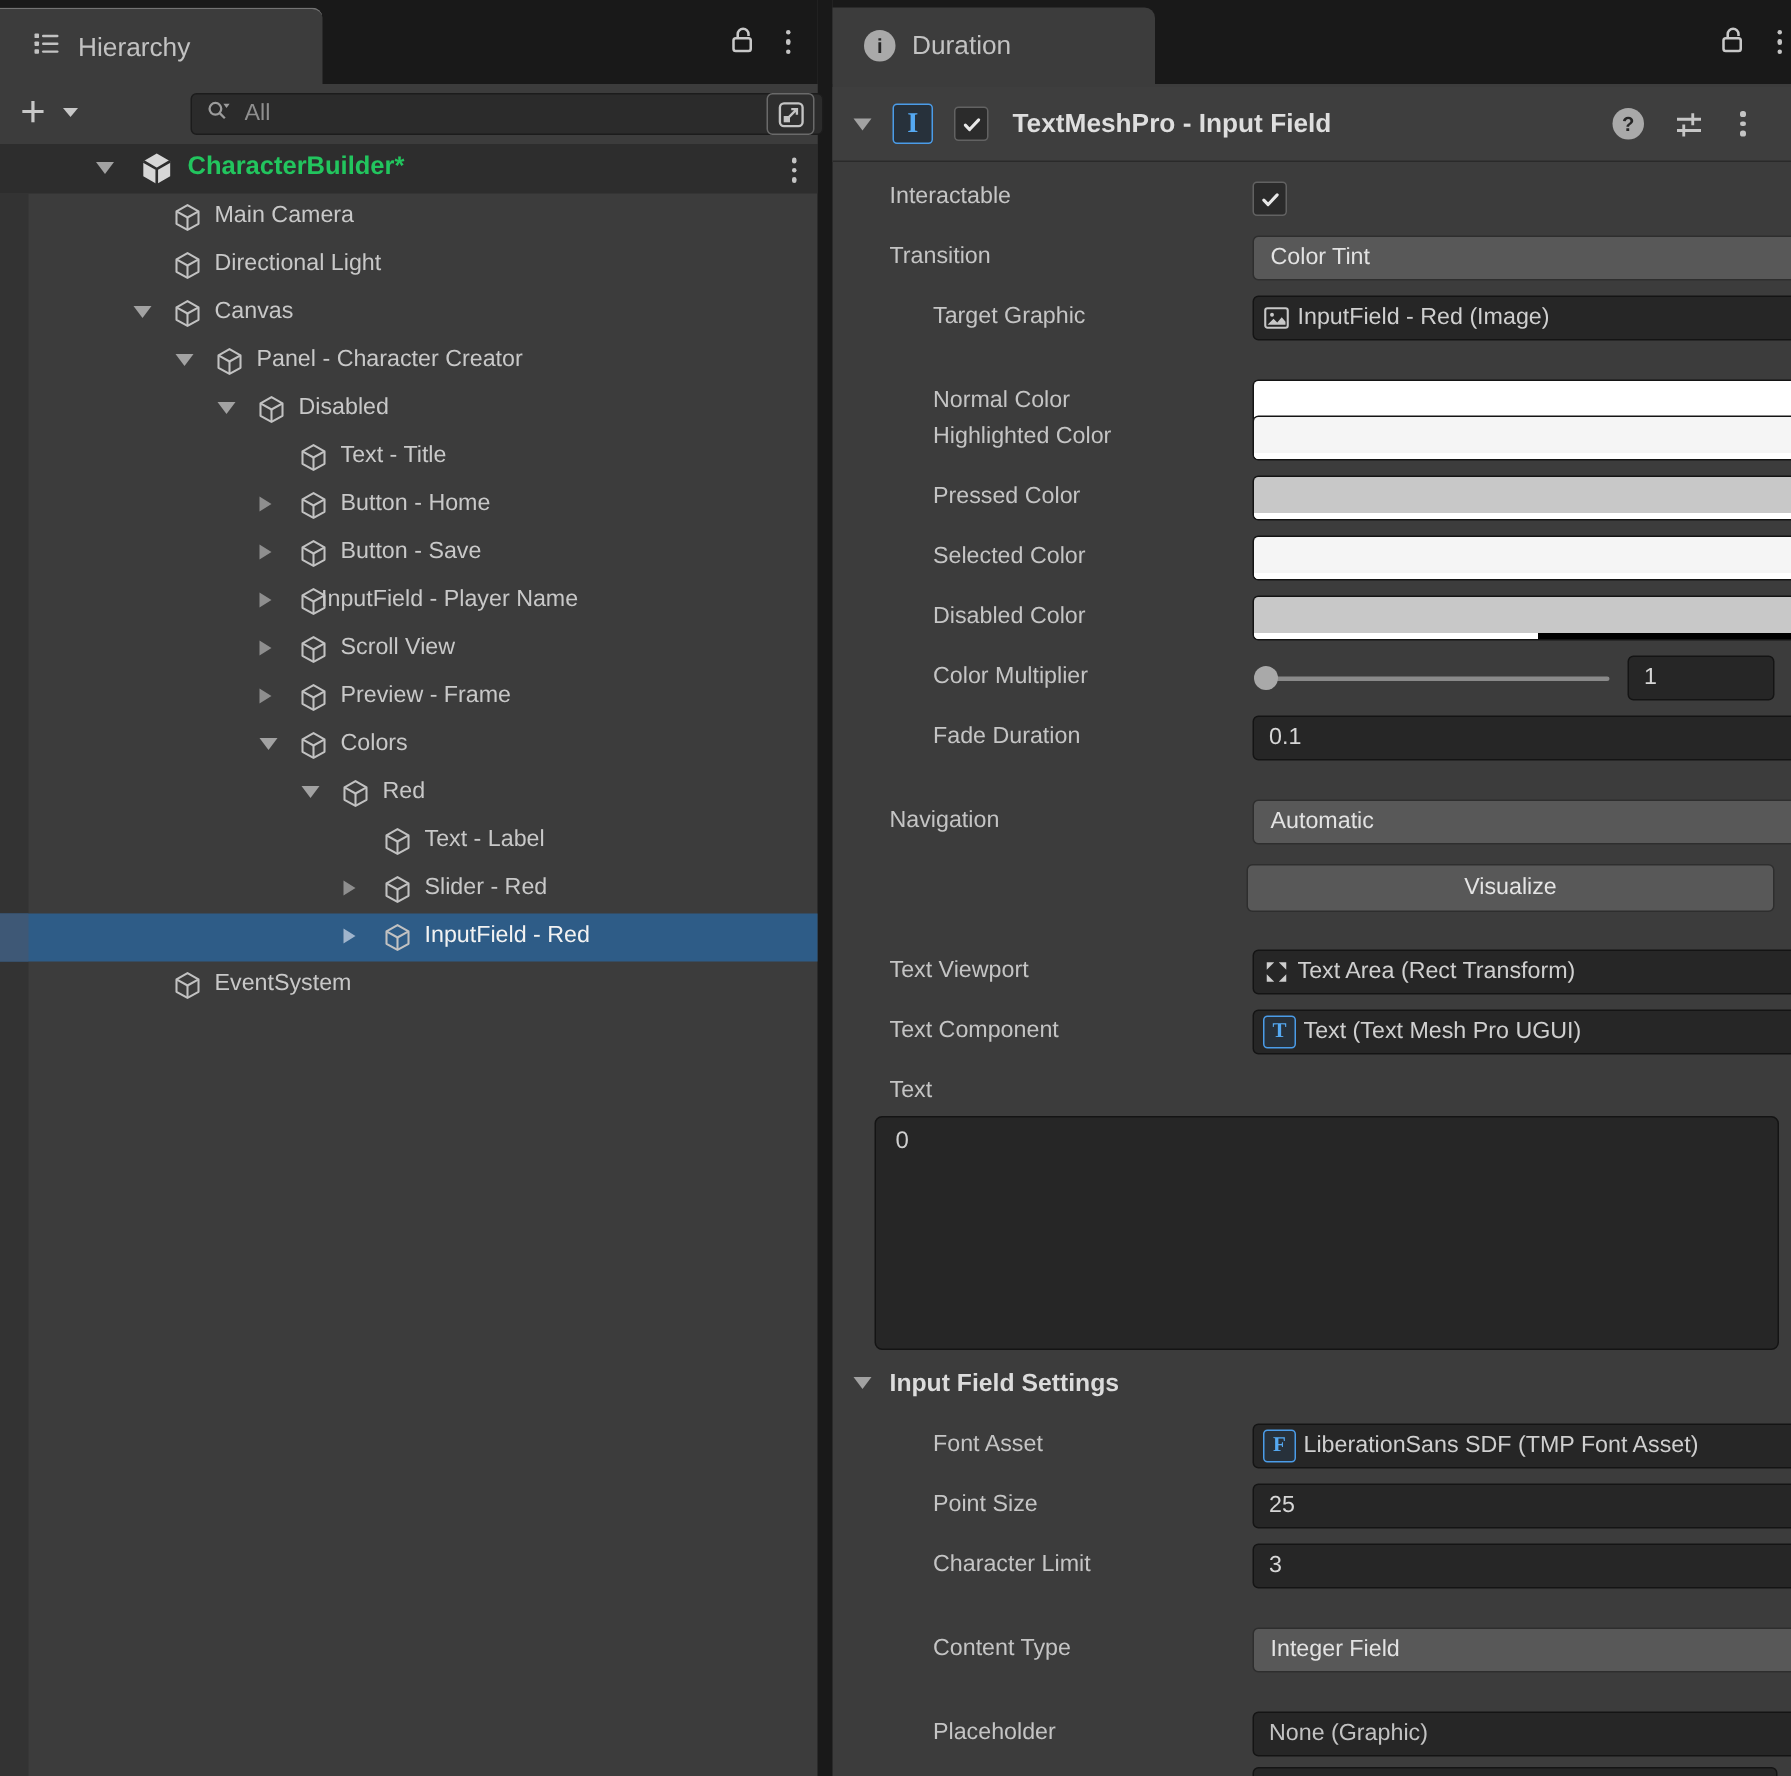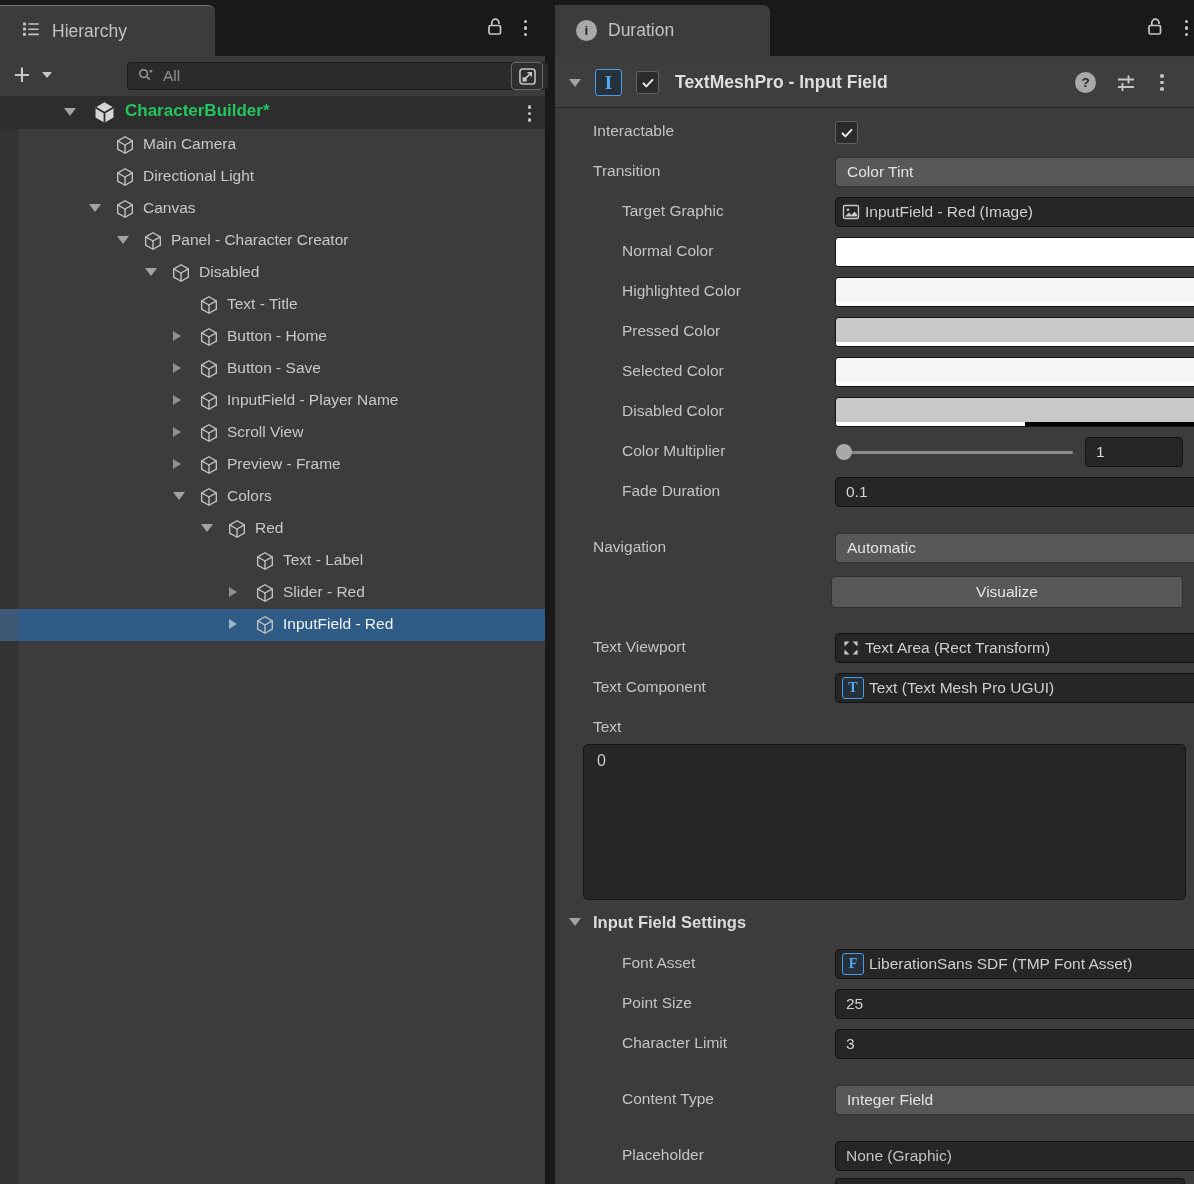--- a/index.html
+++ b/index.html
@@ -245,21 +245,21 @@
           </svg></span>
         <span class="tlabel" style="left: 227px;">Button - Save</span>
       </div>
       <div class="tree-row">
         <span class="fold-closed" style="left: 173px;"></span>
         <span class="cube" style="left: 198px;"><svg width="22" height="22" viewBox="0 0 24 24" fill="none" stroke="#C2C2C2" stroke-width="1.5" stroke-linejoin="round">
             <path d="M12 3l8 4.6v9L12 21l-8-4.4v-9L12 3z"></path>
             <path d="M4 7.6l8 4.4 8-4.4"></path>
             <path d="M12 12v9"></path>
           </svg></span>
-        <span class="tlabel" style="left: 227px;">InputField - Player Name</span>
+        <span class="tlabel" style="left: 214px;">InputField - Player Name</span>
       </div>
       <div class="tree-row">
         <span class="fold-closed" style="left: 173px;"></span>
         <span class="cube" style="left: 198px;"><svg width="22" height="22" viewBox="0 0 24 24" fill="none" stroke="#C2C2C2" stroke-width="1.5" stroke-linejoin="round">
             <path d="M12 3l8 4.6v9L12 21l-8-4.4v-9L12 3z"></path>
             <path d="M4 7.6l8 4.4 8-4.4"></path>
             <path d="M12 12v9"></path>
           </svg></span>
         <span class="tlabel" style="left: 227px;">Scroll View</span>
       </div>
@@ -308,20 +308,28 @@
         <span class="tlabel" style="left: 283px;">Slider - Red</span>
       </div>
       <div class="tree-row selected">
         <span class="fold-closed" style="left: 229px;"></span>
         <span class="cube" style="left: 254px;"><svg width="22" height="22" viewBox="0 0 24 24" fill="none" stroke="#C2C2C2" stroke-width="1.5" stroke-linejoin="round">
             <path d="M12 3l8 4.6v9L12 21l-8-4.4v-9L12 3z"></path>
             <path d="M4 7.6l8 4.4 8-4.4"></path>
             <path d="M12 12v9"></path>
           </svg></span>
         <span class="tlabel" style="left: 283px;">InputField - Red</span>
+      </div>
+      <div class="tree-row">
+        <span class="cube" style="left: 114px;"><svg width="22" height="22" viewBox="0 0 24 24" fill="none" stroke="#C2C2C2" stroke-width="1.5" stroke-linejoin="round">
+            <path d="M12 3l8 4.6v9L12 21l-8-4.4v-9L12 3z"></path>
+            <path d="M4 7.6l8 4.4 8-4.4"></path>
+            <path d="M12 12v9"></path>
+          </svg></span>
+        <span class="tlabel" style="left: 143px;">EventSystem</span>
       </div>
     </div>
 </div>
 
 <div class="panel" id="inspector">
   <div class="tabbar">
     <div class="tab" style="width:215px">
       <span class="circlebadge">i</span>
       <span class="tabtitle">Duration</span>
     </div>
@@ -393,21 +401,21 @@
       <span class="otext">InputField - Red (Image)</span>
       <span class="picker">
         <svg width="18" height="18" viewBox="0 0 18 18">
             <circle cx="9" cy="9" r="6" fill="none" stroke="#C6C6C6" stroke-width="1.5"></circle>
             <circle cx="9" cy="9" r="2.2" fill="#C6C6C6"></circle>
           </svg>
       </span>
     </div>
   </div>
 
-  <div class="row" style="top:232px">
+  <div class="row" style="top:248px">
     <span class="lab ind">Normal Color</span>
     <div class="field colorfield">
         <div class="cswatch" style="background: rgb(255, 255, 255);">
           <div class="calpha" style="background: linear-gradient(to right, rgb(255, 255, 255) 0px, rgb(255, 255, 255) 100%, rgb(0, 0, 0) 100%, rgb(0, 0, 0) 100%);"></div>
         </div>
         <div class="cdrop">
           <svg width="17" height="17" viewBox="0 0 16 16">
             <path d="M15 2.6c.9.9.9 2.3 0 3.2l-1.8 1.8-3.2-3.2 1.8-1.8c.9-.9 2.3-.9 3.2 0zM9.2 5.2l2.2 2.2-6.3 6.3-3 .9.9-3 6.2-6.4z" fill="#C9C9C9"></path>
           </svg>
         </div>

